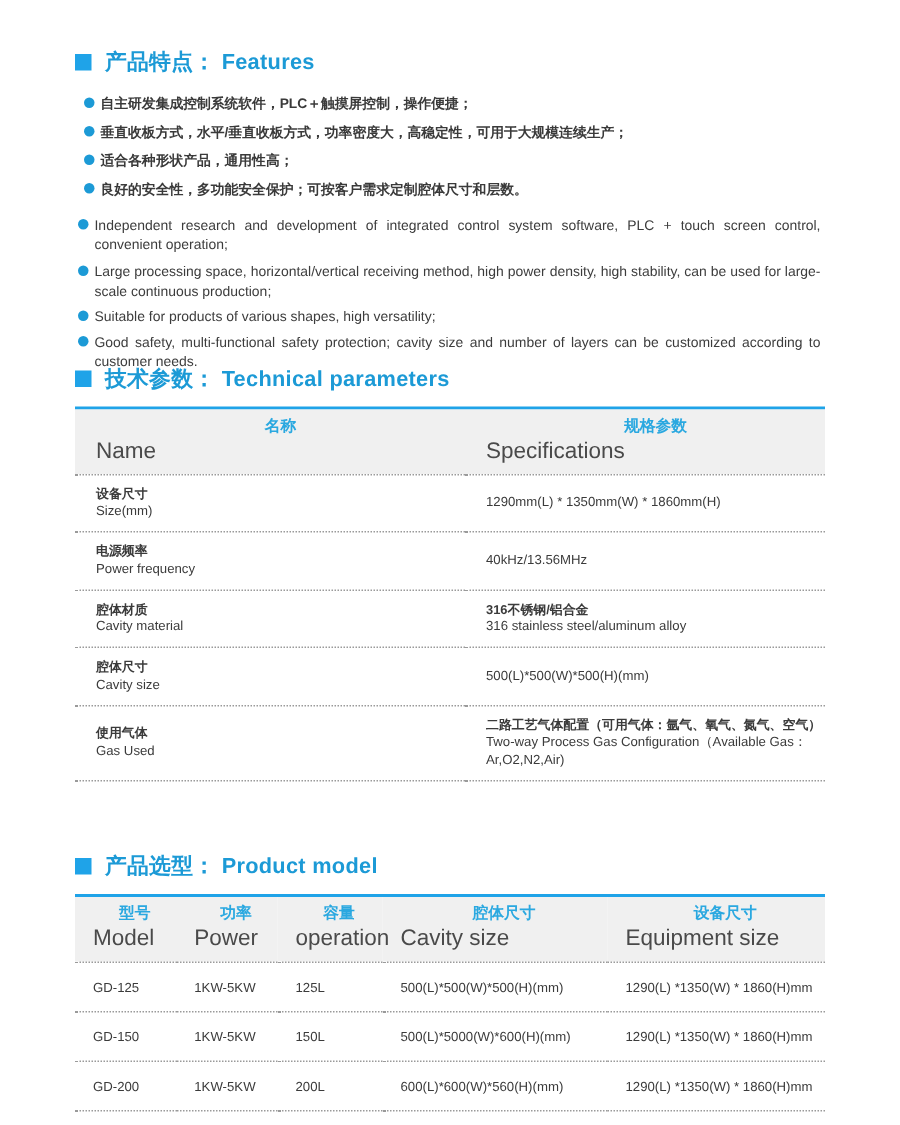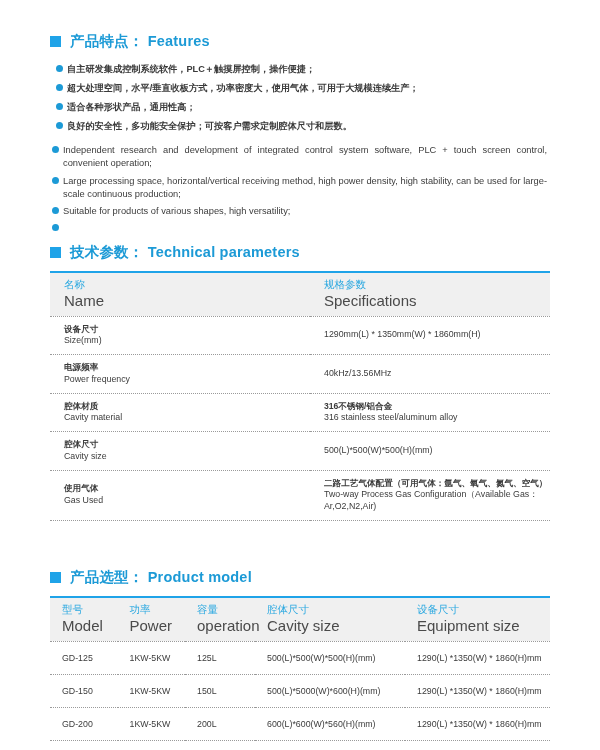--- a/index.html
+++ b/index.html
@@ -89,23 +89,24 @@
   table.spec thead th {
     background: #f0f0f0;
     text-align: left;
     padding: 5px 0 5px 14px;
     font-weight: normal;
     vertical-align: top;
   }
   .th-cn {
     display: block;
     font-size: 10.5px;
-    font-weight: normal;
+    font-weight: bold;
     color: #2aa8e0;
     line-height: 1.25;
+    text-align: center;
   }
   .th-en {
     display: block;
     font-size: 15px;
     color: #4a4a4a;
     line-height: 1.3;
   }
   table.spec tbody td {
     padding: 7px 0 7px 14px;
     vertical-align: middle;
@@ -171,21 +172,21 @@
       <span class="section-title"><span>产品特点</span><span>：</span> <span>Features</span></span>
     </div>
 
     <ul class="cn-list">
       <li>
           <span class="dot"></span>
           <span class="txt">自主研发集成控制系统软件，PLC＋触摸屏控制，操作便捷；</span>
         </li>
       <li>
           <span class="dot"></span>
-          <span class="txt">超大处理空间，水平/垂直收板方式，功率密度大，使用气体，可用于大规模连续生产；</span>
+          <span class="txt">垂直收板方式，水平/垂直收板方式，功率密度大，高稳定性，可用于大规模连续生产；</span>
         </li>
       <li>
           <span class="dot"></span>
           <span class="txt">适合各种形状产品，通用性高；</span>
         </li>
       <li>
           <span class="dot"></span>
           <span class="txt">良好的安全性，多功能安全保护；可按客户需求定制腔体尺寸和层数。</span>
         </li>
     </ul>
@@ -198,20 +199,21 @@
       <li class="justified">
           <span class="dot"></span>
           <span class="txt">Large processing space, horizontal/vertical receiving method, high power density, high stability, can be used for large-scale continuous production;</span>
         </li>
       <li>
           <span class="dot"></span>
           <span class="txt">Suitable for products of various shapes, high versatility;</span>
         </li>
       <li class="justified">
           <span class="dot"></span>
+          <span class="txt">Good safety, multi-functional safety protection; cavity size and number of layers can be customized according to customer needs.</span>
         </li>
     </ul>
   </div>
 
   <div id="tech-block">
     <div class="section-head">
       <span class="section-square"></span>
       <span class="section-title"><span>技术参数</span><span>：</span> <span>Technical parameters</span></span>
     </div>
 

